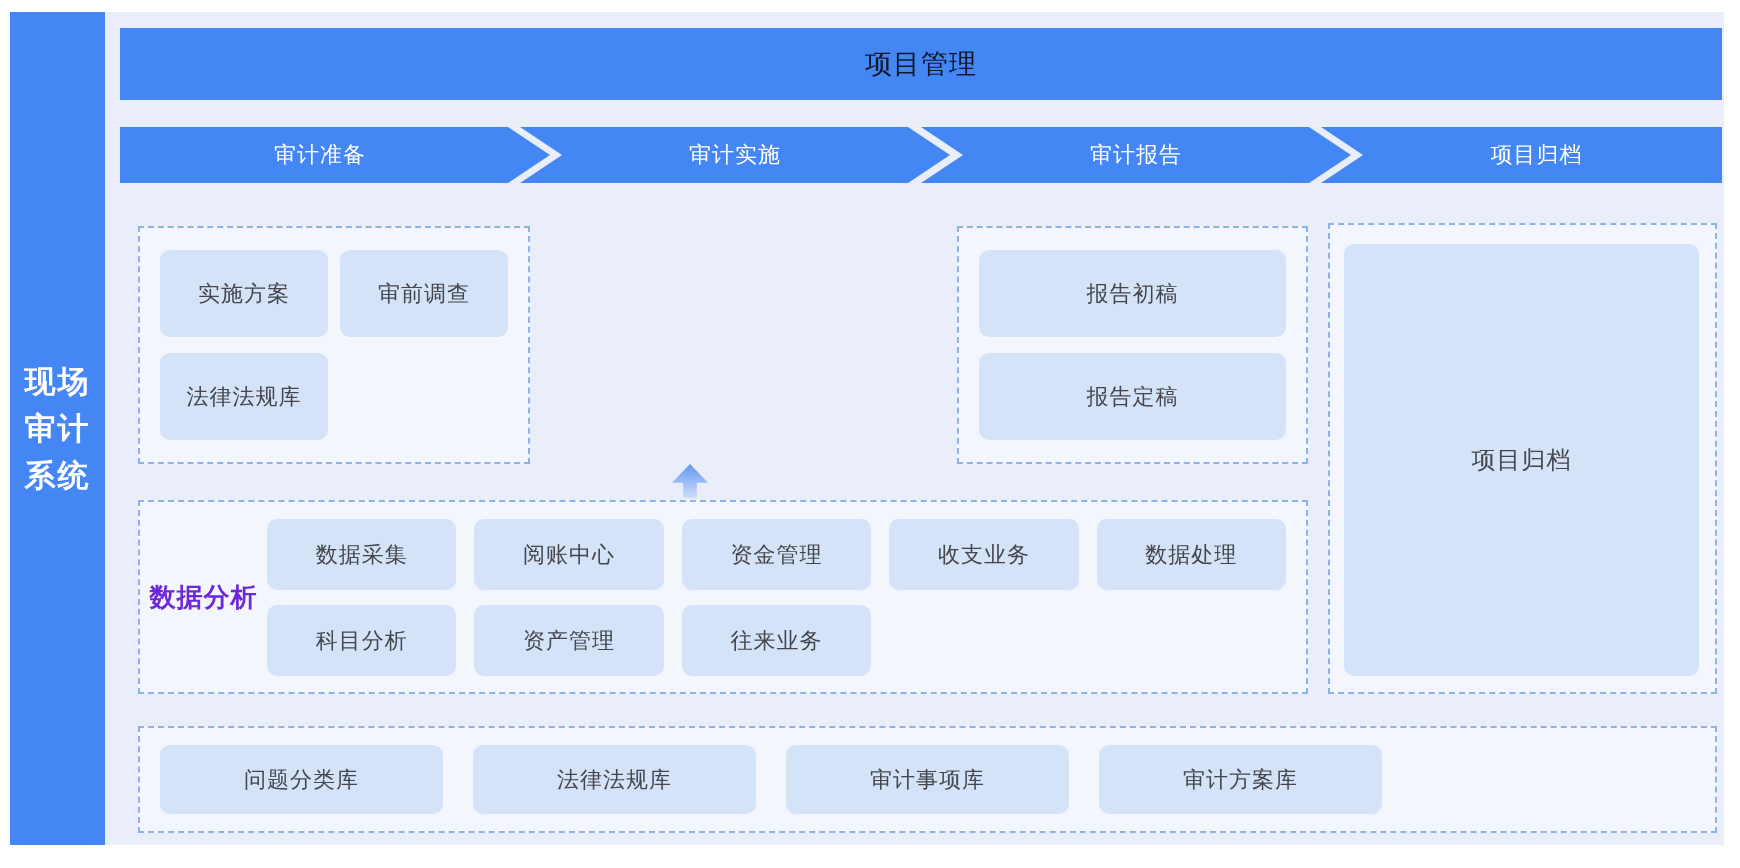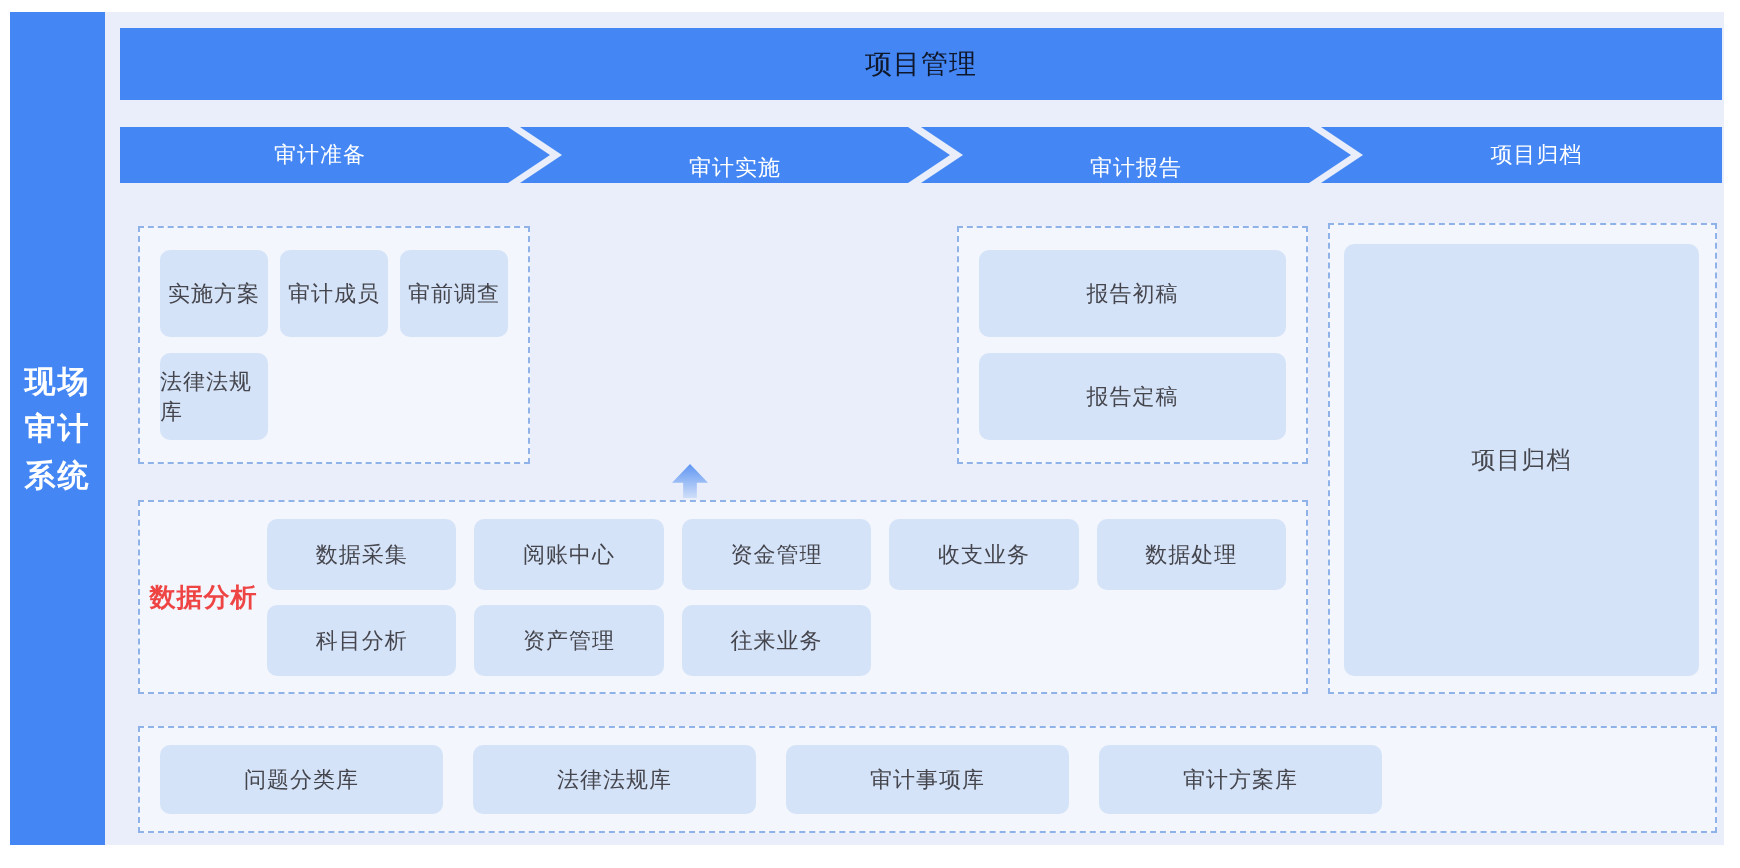--- a/index.html
+++ b/index.html
@@ -15,48 +15,48 @@
   .top-banner { position: absolute; left: 120px; top: 28px; width: 1602px; height: 72px;
     background: #4386f4; display: flex; align-items: center; justify-content: center;
     color: #0f172a; font-size: 27px; letter-spacing: 1px; }
 
   .arrow-band { position: absolute; left: 0; top: 127px; width: 1740px; height: 56px; }
   .arrow-seg { position: absolute; top: 0; height: 56px; background: #4386f4;
     display: flex; align-items: center; justify-content: center; color: #ffffff; font-size: 22px; letter-spacing: 1px; }
   .arrow-first { left: 120px;  width: 430px; clip-path: polygon(0 0, calc(100% - 42px) 0, 100% 50%, calc(100% - 42px) 100%, 0 100%); }
   .arrow-mid2  { left: 520px;  width: 430px; }
   .arrow-mid3  { left: 921px;  width: 430px; }
-  .arrow-mid   { clip-path: polygon(0 0, calc(100% - 42px) 0, 100% 50%, calc(100% - 42px) 100%, 0 100%, 42px 50%); align-items: flex-end; }
+  .arrow-mid   { clip-path: polygon(0 0, calc(100% - 42px) 0, 100% 50%, calc(100% - 42px) 100%, 0 100%, 42px 50%); }
   .arrow-last  { left: 1321px; width: 401px; clip-path: polygon(0 0, 100% 0, 100% 100%, 0 100%, 42px 50%); }
   .arrow-first .lbl, .arrow-mid .lbl { padding-right: 30px; }
   .arrow-mid .lbl, .arrow-last .lbl { padding-left: 30px; }
 
   .dash-panel { position: absolute; border: 2px dashed #8fb3e8; background: rgba(255,255,255,0.45); }
 
   .panel-prepare   { left: 138px;  top: 226px; width: 392px; height: 238px; }
   .panel-implement { left: 547px;  top: 226px; width: 384px; height: 238px; }
   .panel-report    { left: 957px;  top: 226px; width: 351px; height: 238px; }
   .panel-archive   { left: 1328px; top: 223px; width: 389px; height: 471px; }
 
-  .grid-2x2 { display: grid; grid-template-columns: 1fr 1fr 1fr; grid-template-rows: 1fr 1fr;
+  .grid-2x2 { display: grid; grid-template-columns: 1fr 1fr; grid-template-rows: 1fr 1fr;
     gap: 16px 12px; padding: 22px 20px; height: 100%; }
   .grid-1col { display: grid; grid-template-columns: 1fr; grid-template-rows: 1fr 1fr;
     gap: 16px; padding: 22px 20px; height: 100%; }
 
   .item-box { background: #d5e3f9; border-radius: 10px; display: flex; align-items: center; justify-content: center;
     color: #45464d; font-size: 22px; letter-spacing: 1px; }
 
   .archive-inner { position: absolute; left: 14px; top: 19px; right: 16px; bottom: 16px;
     background: #d5e3f9; border-radius: 10px; display: flex; align-items: center; justify-content: center;
     color: #45464d; font-size: 24px; letter-spacing: 1px; }
 
   .panel-data { left: 138px; top: 500px; width: 1170px; height: 194px; }
   .data-label { position: absolute; left: 0; top: 0; width: 127px; height: 100%;
     display: flex; align-items: center; justify-content: center;
-    color: #ef4444; font-size: 26px; font-weight: bold; letter-spacing: 1px; }
+    color: #6d28d9; font-size: 26px; font-weight: bold; letter-spacing: 1px; }
   .data-grid { position: absolute; left: 127px; top: 17px; right: 20px; bottom: 16px;
     display: grid; grid-template-columns: repeat(5, 1fr); grid-template-rows: 1fr 1fr; gap: 15px 18px; }
 
   .panel-libraries { left: 138px; top: 726px; width: 1579px; height: 107px; }
   .lib-grid { display: grid; grid-template-columns: repeat(5, 1fr); gap: 30px; padding: 17px 20px; height: 100%; }
 
   .up-arrow { position: absolute; left: 672px; top: 464px; width: 36px; height: 34px;
     background: linear-gradient(to top, #cfdef8, #5f96f3);
     clip-path: polygon(50% 0, 100% 55%, 69% 55%, 69% 100%, 31% 100%, 31% 55%, 0 55%); }
 </style>
@@ -89,21 +89,20 @@
     </div>
     <div class="arrow-seg arrow-last">
       <span class="lbl">项目归档</span>
     </div>
   </div>
 
   <div class="dash-panel panel-prepare">
     <div class="grid-2x2">
 
     <div class="item-box">实施方案</div>
-        <div class="item-box">审计成员</div>
         <div class="item-box">审前调查</div>
         <div class="item-box">法律法规库</div>
       </div>
   </div>
 
 
   <div class="dash-panel panel-report">
     <div class="grid-1col">
 
     <div class="item-box">报告初稿</div>

